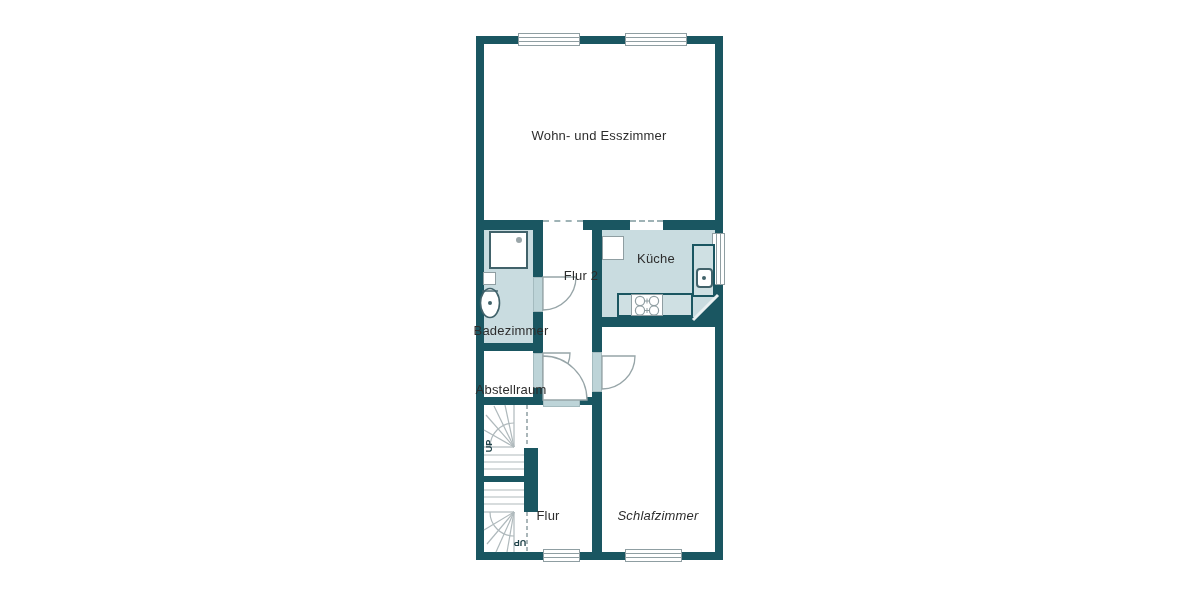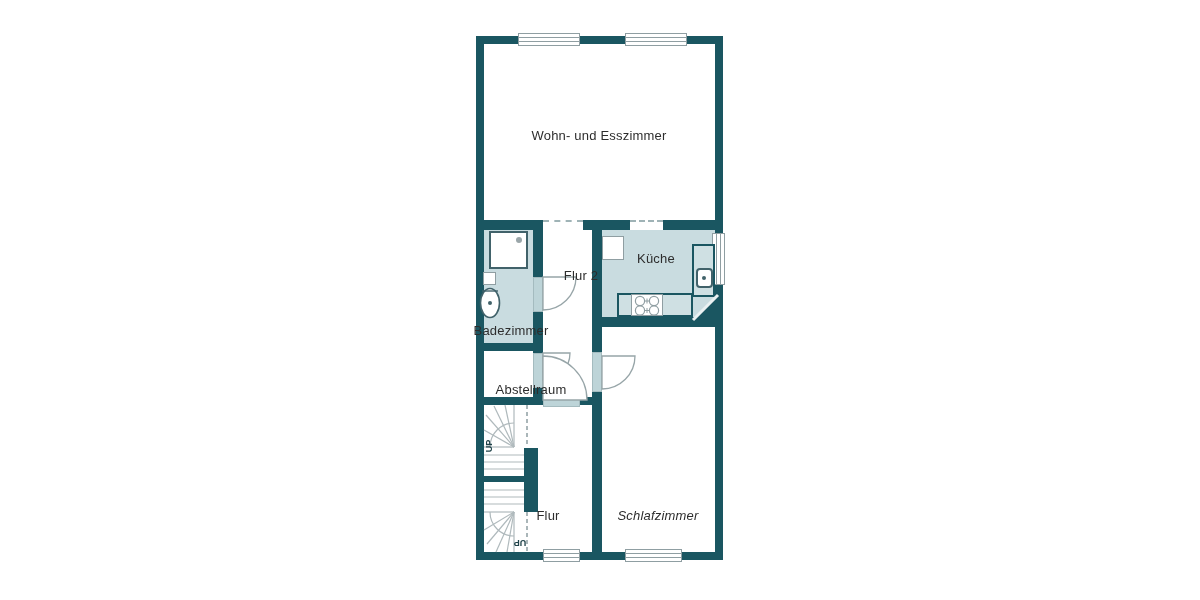--- a/index.html
+++ b/index.html
@@ -152,20 +152,20 @@
     <g>
       <polygon points="715,298 715,317 696,317" fill="#1A5661"></polygon>
       <line x1="693" y1="320" x2="718" y2="295" stroke="#EAF1F2" stroke-width="3"></line>
     </g>
   </svg>
 
   <div class="label" style="left:599px;top:135px;">Wohn- und Esszimmer</div>
   <div class="label" style="left:656px;top:258px;">Küche</div>
   <div class="label" style="left:567px;top:275px;margin-left:14px;">Flur 2</div>
   <div class="label" style="left:511px;top:330px;">Badezimmer</div>
-  <div class="label" style="left:511px;top:389px;margin-left:20px;">Abstellraum</div>
+  <div class="label" style="left:511px;top:389px;">Abstellraum</div>
   <div class="label" style="left:548px;top:515px;">Flur</div>
   <div class="label" style="left:658px;top:515px;font-style:italic;">Schlafzimmer</div>
 
   <div class="up ccw" style="left:489px;top:446px;">UP</div>
   <div class="up flip" style="left:520px;top:543px;">UP</div>
 
 </div>
 
 </body></html>

